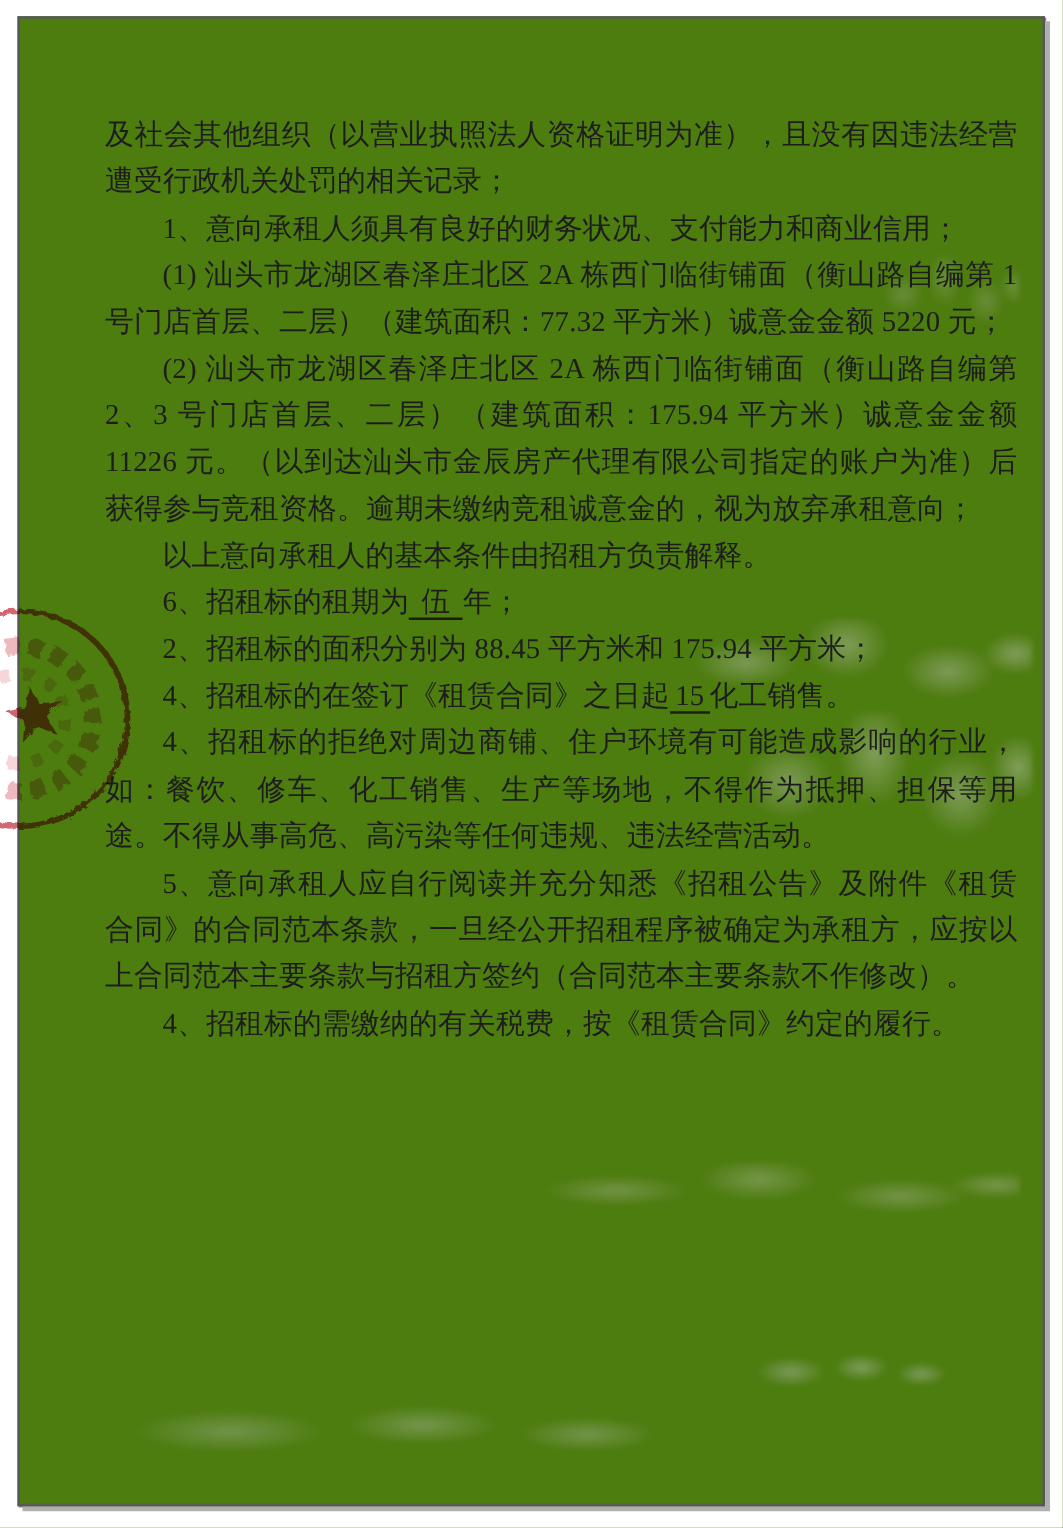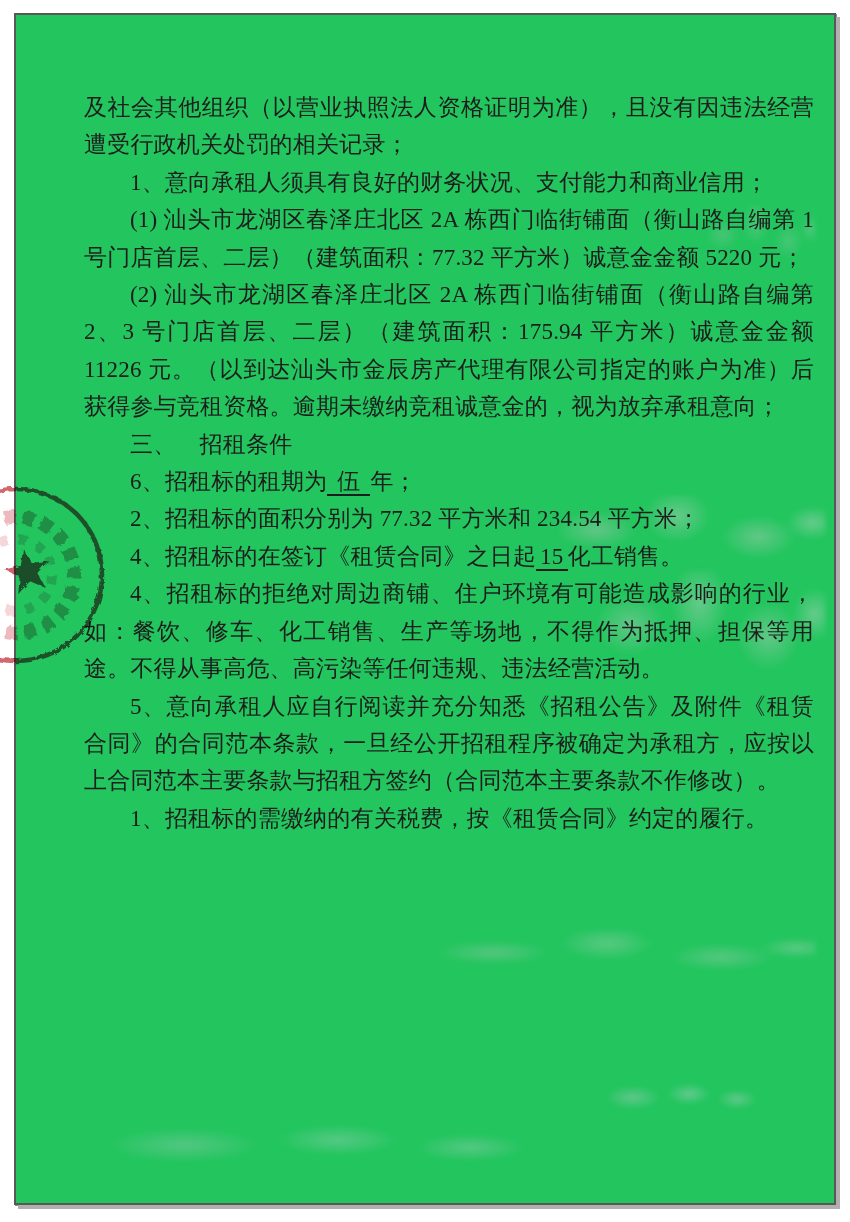--- a/index.html
+++ b/index.html
@@ -6,21 +6,21 @@
   body{
     width:850px;height:1222px;
     position:relative;overflow:hidden;
     background:#ffffff;
     font-family:"Liberation Serif","DejaVu Serif",serif;
   }
   
   .page{
     position:absolute;left:14px;top:13px;
     width:818px;height:1188px;
-    background:#22c55e;
+    background:#4d7c0f;
     border:2px solid #585858;
     box-shadow:4px 4px 0 #b0b0b0, 1px 1px 0 #8a8a8a;
   }
   .doc-body{
     position:absolute;left:68px;top:74px;width:730px;
     color:#1d1d1d;
     font-size:23px;line-height:37.4px;
     text-align:justify;
     letter-spacing:0.2px;
   }
@@ -68,27 +68,27 @@
   <div class="smudge" style="left:690px;top:190px;width:110px;height:60px;opacity:.22;"></div>
   <div class="smudge" style="left:420px;top:915px;width:380px;height:45px;opacity:.3;"></div>
   <div class="smudge blue" style="left:585px;top:1065px;width:160px;height:35px;"></div>
   <div class="smudge blue" style="left:80px;top:1105px;width:440px;height:50px;opacity:.3;"></div>
 
   <div class="doc-body">
       <p class=""><span>及社会其他组织（以营业执照法人资格证明为准），且没有因违法经营遭受行政机关处罚的相关记录；</span></p>
       <p class="indent"><span>1、意向承租人须具有良好的财务状况、支付能力和商业信用；</span></p>
       <p class="indent"><span>(1) 汕头市龙湖区春泽庄北区 2A 栋西门临街铺面（衡山路自编第 1 号门店首层、二层）（建筑面积：77.32 平方米）诚意金金额 5220 元；</span></p>
       <p class="indent"><span>(2) 汕头市龙湖区春泽庄北区 2A 栋西门临街铺面（衡山路自编第 2、3 号门店首层、二层）（建筑面积：175.94 平方米）诚意金金额 11226 元。（以到达汕头市金辰房产代理有限公司指定的账户为准）后获得参与竞租资格。逾期未缴纳竞租诚意金的，视为放弃承租意向；</span></p>
-      <p class="indent"><span>三、　招租条件</span></p>
+      <p class="indent"><span>以上意向承租人的基本条件由招租方负责解释。</span></p>
       <p class="indent"><span>6、招租标的租期为</span><span class="u"> 伍 </span><span>年；</span></p>
-      <p class="indent"><span>2、招租标的面积分别为 77.32 平方米和 234.54 平方米；</span></p>
+      <p class="indent"><span>2、招租标的面积分别为 88.45 平方米和 175.94 平方米；</span></p>
       <p class="indent"><span>4、招租标的在签订《租赁合同》之日起</span><span class="u">15</span><span>化工销售。</span></p>
       <p class="indent"><span>4、招租标的拒绝对周边商铺、住户环境有可能造成影响的行业，如：餐饮、修车、化工销售、生产等场地，不得作为抵押、担保等用途。不得从事高危、高污染等任何违规、违法经营活动。</span></p>
       <p class="indent"><span>5、意向承租人应自行阅读并充分知悉《招租公告》及附件《租赁合同》的合同范本条款，一旦经公开招租程序被确定为承租方，应按以上合同范本主要条款与招租方签约（合同范本主要条款不作修改）。</span></p>
-      <p class="indent"><span>1、招租标的需缴纳的有关税费，按《租赁合同》约定的履行。</span></p>
+      <p class="indent"><span>4、招租标的需缴纳的有关税费，按《租赁合同》约定的履行。</span></p>
     </div>
 </div>
 
 <svg class="seal" viewBox="0 0 150 195" xmlns="http://www.w3.org/2000/svg">
   <defs>
     <filter id="rough" x="-20%" y="-20%" width="140%" height="140%">
       <feTurbulence type="fractalNoise" baseFrequency="0.18" numOctaves="2" result="n"></feTurbulence>
       <feDisplacementMap in="SourceGraphic" in2="n" scale="5"></feDisplacementMap>
     </filter>
   </defs>

